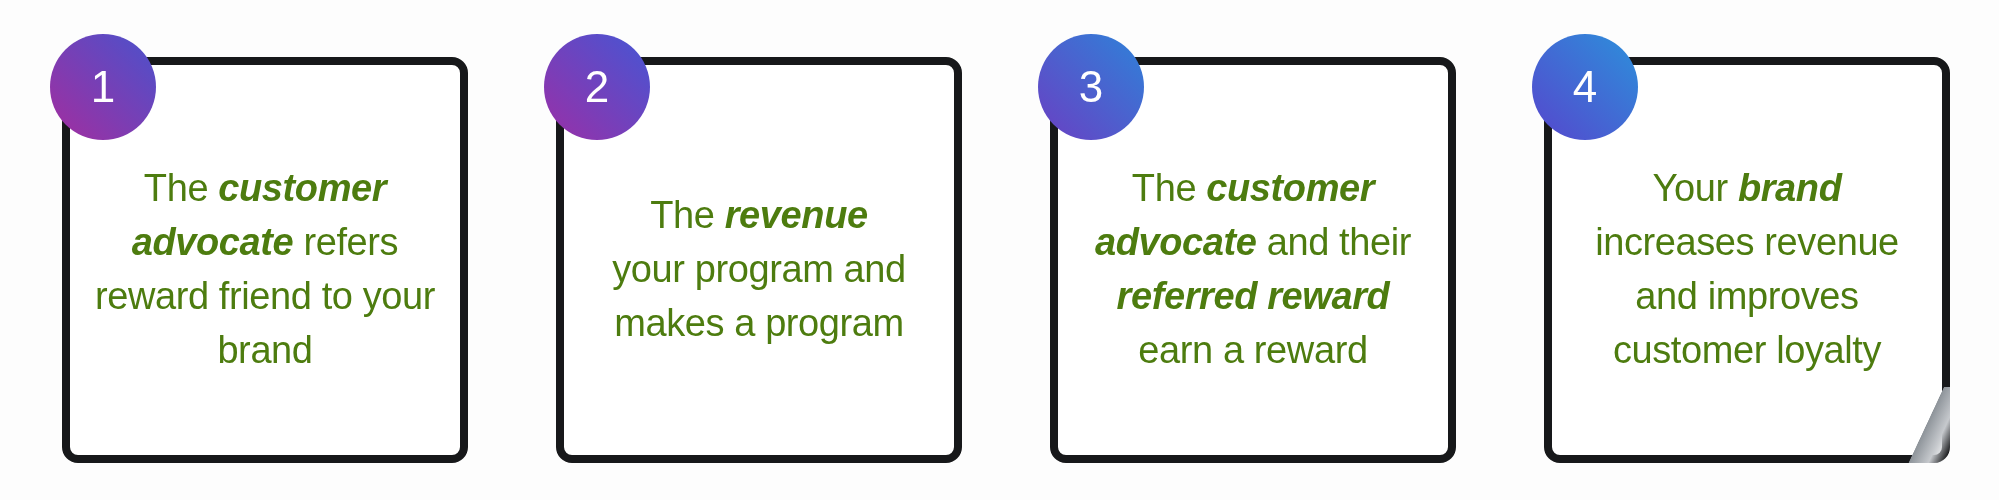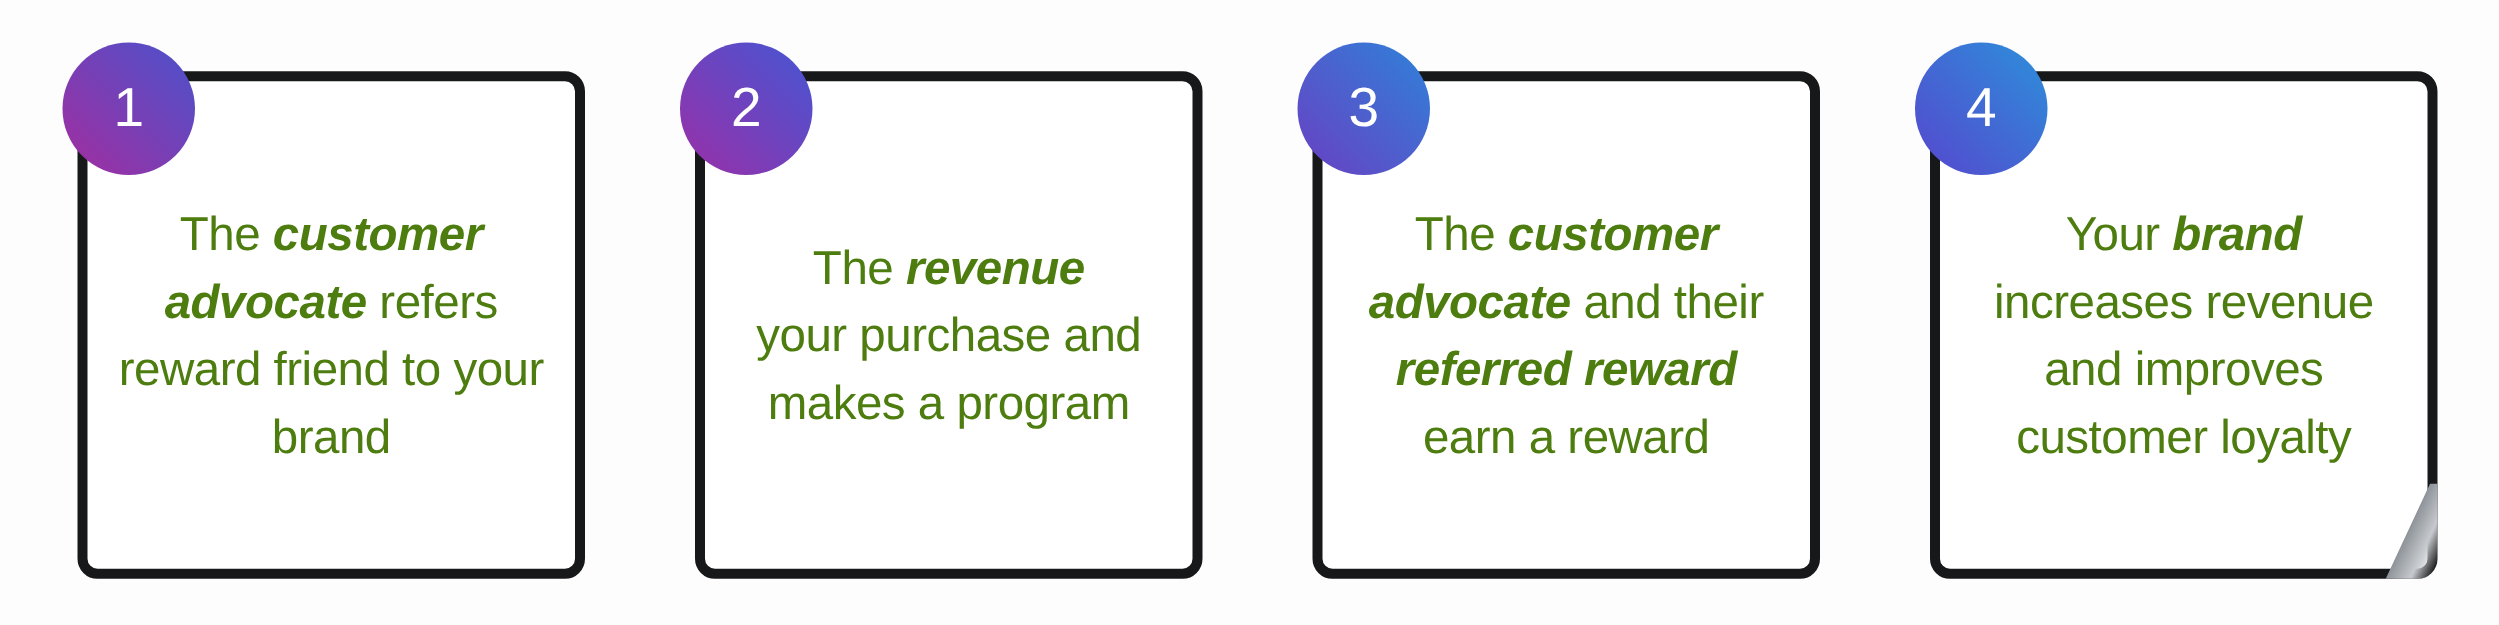--- a/index.html
+++ b/index.html
@@ -96,21 +96,21 @@
           <div class="line"><span>brand</span></div>
         </div>
   </div>
 
   <div class="step-card">
     <div class="badge" style="background: linear-gradient(45deg, rgb(154, 47, 167), rgb(69, 86, 212));">
       <span class="num">2</span>
     </div>
     <div class="desc">
           <div class="line"><span>The </span><span class="em">revenue</span></div>
-          <div class="line"><span>your purchase and</span></div>
+          <div class="line"><span>your program and</span></div>
           <div class="line"><span>makes a program</span></div>
         </div>
   </div>
 
   <div class="step-card">
     <div class="badge" style="background: linear-gradient(45deg, rgb(106, 63, 195), rgb(46, 130, 217));">
       <span class="num">3</span>
     </div>
     <div class="desc">
           <div class="line"><span>The </span><span class="em">customer</span></div>

